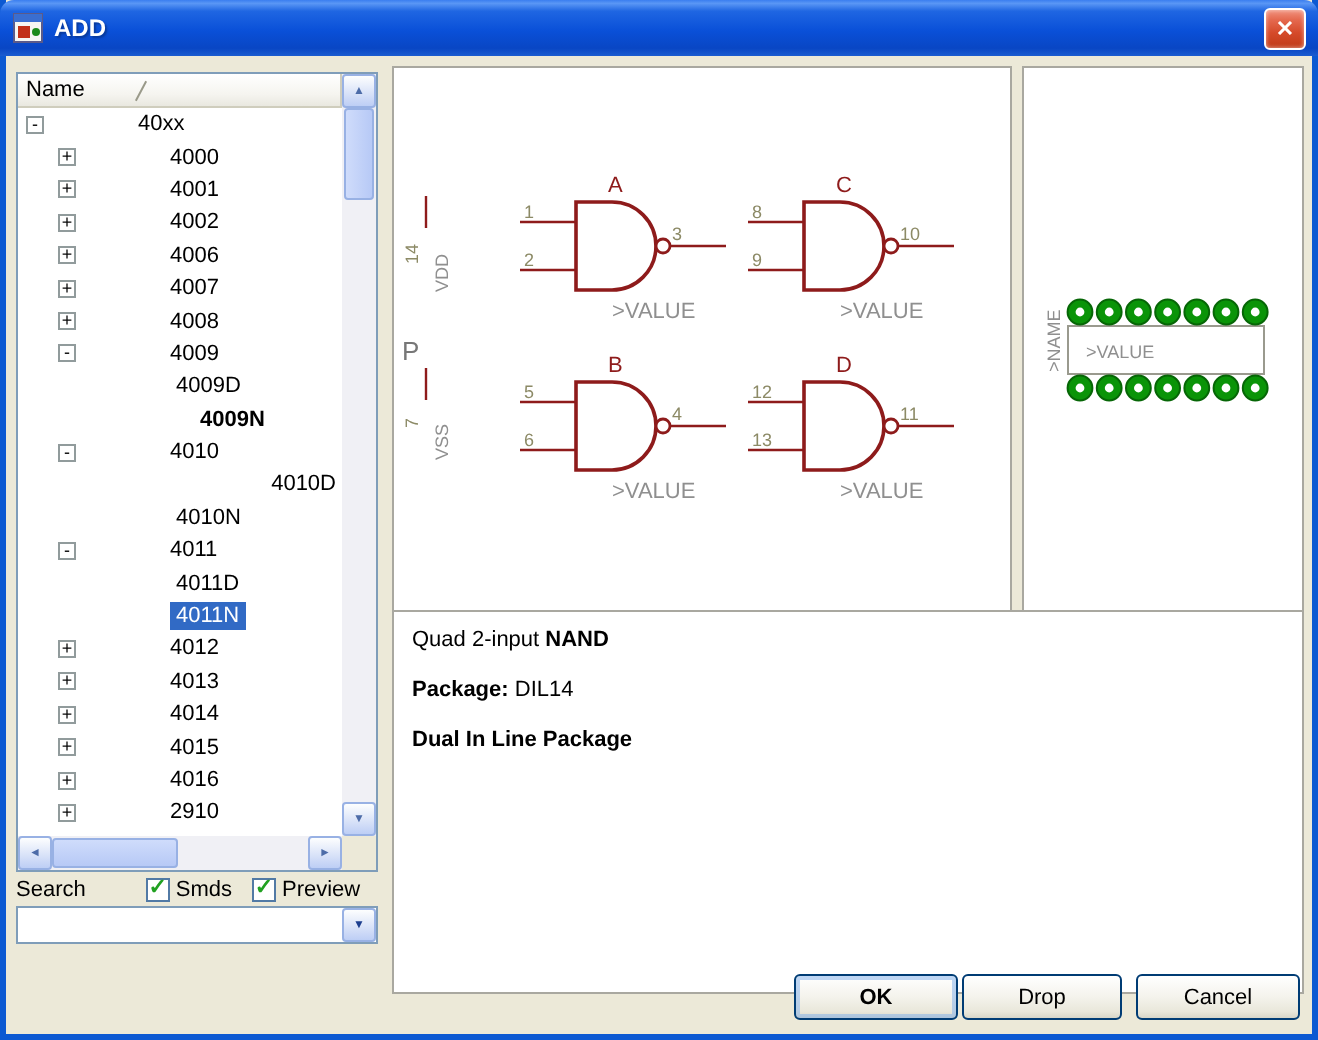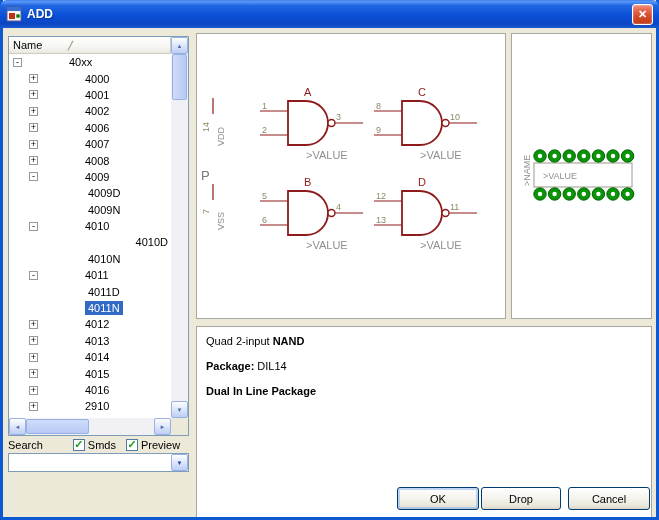--- a/index.html
+++ b/index.html
@@ -52,29 +52,29 @@
   .combo{position:absolute;left:8px;top:453px;width:181px;height:19px;border:1px solid #7f9db9;background:#fff;
     display:flex;align-items:center;z-index:5;}
   .combo input{flex:1;min-width:0;border:none;outline:none;font:11px "Liberation Sans",sans-serif;padding:0 3px;}
   .combo-btn{width:17px;height:17px;border:1px solid #98b1e4;border-radius:2px;flex:none;
     background:linear-gradient(180deg,#fdfefe,#d7e1f8 60%,#bdcef5);
     display:flex;align-items:center;justify-content:center;color:#1d3f8f;font-size:6px;cursor:pointer;}
   
   .panel{position:absolute;background:#fff;border:1px solid #a9a8a0;z-index:5;}
   .schematic{left:196px;top:33px;width:310px;height:286px;}
   .package{left:511px;top:33px;width:141px;height:286px;}
-  .desc{left:196px;top:326px;width:456px;height:192px;padding:8px 9px;}
+  .desc{left:196px;top:305px;width:456px;height:192px;padding:8px 9px;}
   .dline{margin-bottom:13px;}
   .panel svg{display:block;width:100%;height:100%;}
   svg text{font-family:"Liberation Sans",sans-serif;}
   
   .xp-btn{position:absolute;top:487px;height:23px;border:1px solid #003c74;border-radius:3px;
     background:linear-gradient(180deg,#ffffff,#f4f3ec 50%,#e9e7da 85%,#d8d6c8);
     font:11px "Liberation Sans",sans-serif;color:#000;cursor:pointer;z-index:5;}
-  .xp-btn.default{box-shadow:inset 0 0 0 2px rgba(136,180,235,.55);}
+  .xp-btn.default{box-shadow:inset 0 0 0 2px rgba(136,180,235,.55);font-weight:bold;}
   .btn-ok{left:397px;width:82px;}
   .btn-drop{left:481px;width:80px;}
   .btn-cancel{left:568px;width:82px;}
 </style>
 </head>
 <body>
 
 <div class="dialog">
 
   <div class="titlebar">
@@ -126,21 +126,21 @@
           <span class="expander">+</span>
           <span class="tree-label">4008</span>
         </div>
         <div class="tree-row" style="padding-left: 20px;">
           <span class="expander">-</span>
           <span class="tree-label">4009</span>
         </div>
         <div class="tree-row" style="padding-left: 36px;">
           <span class="tree-label">4009D</span>
         </div>
-        <div class="tree-row" style="padding-left: 36px;">
+        <div class="tree-row" style="padding-left: 48px; font-weight: bold;">
           <span class="tree-label">4009N</span>
         </div>
         <div class="tree-row" style="padding-left: 20px;">
           <span class="expander">-</span>
           <span class="tree-label">4010</span>
         </div>
         <div class="tree-row" style="padding-left: 20px; justify-content: flex-end;">
           <span class="tree-label">4010D</span>
         </div>
         <div class="tree-row" style="padding-left: 36px;">

